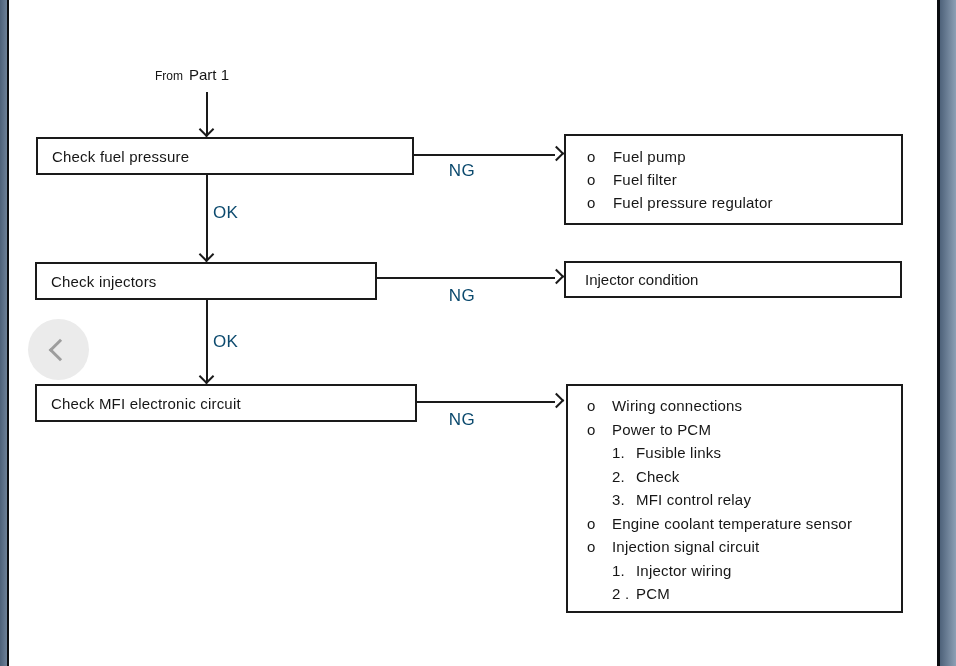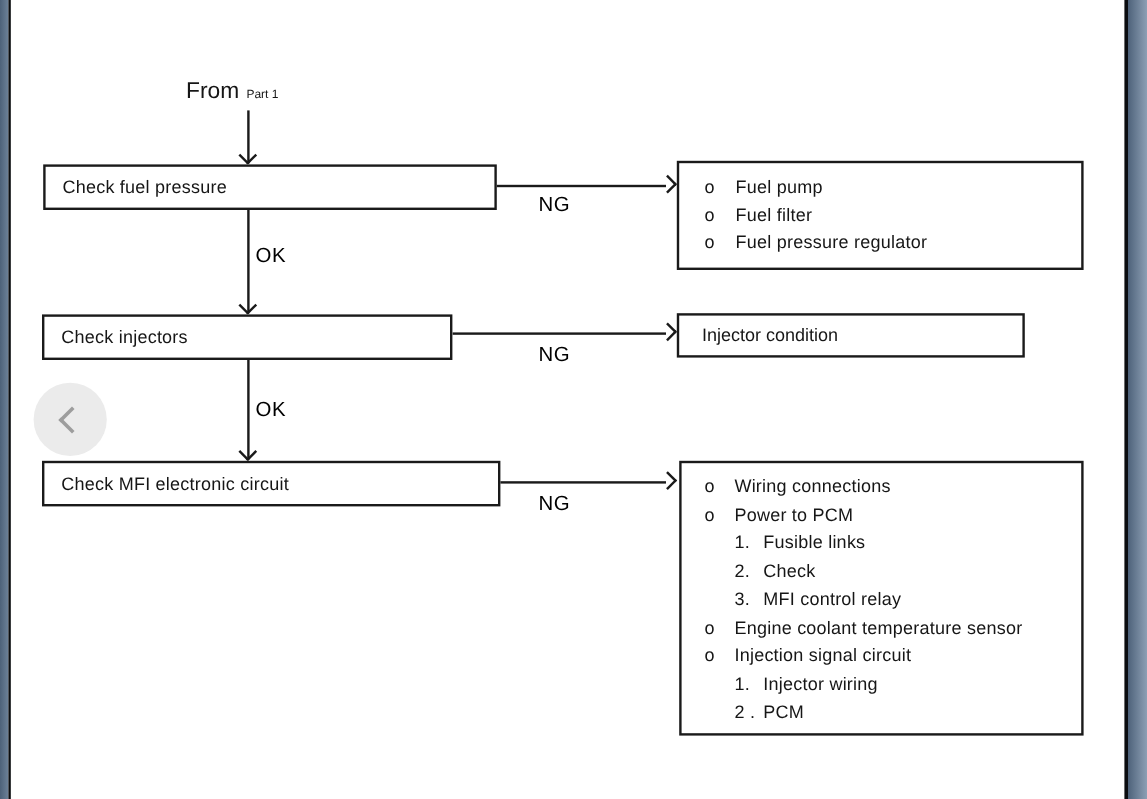--- a/index.html
+++ b/index.html
@@ -18,21 +18,21 @@
     background:linear-gradient(90deg,#4e627a,#8da0b5);}
 
   
   .fbox{position:absolute;border:2px solid #1a1a1a;background:#fff;box-sizing:border-box;}
   .step{display:flex;align-items:center;padding-left:14px;font-size:15px;letter-spacing:.2px;}
   .step1{left:36px;top:137px;width:378px;height:38px;}
   .step2{left:35px;top:262px;width:342px;height:38px;}
   .step3{left:35px;top:384px;width:382px;height:38px;}
 
   .res1{left:564px;top:134px;width:339px;height:91px;padding-top:9px;}
-  .res2{left:564px;top:261px;width:290px;height:37px;display:flex;align-items:center;padding-left:19px;font-size:15px;}
+  .res2{left:564px;top:261px;width:338px;height:37px;display:flex;align-items:center;padding-left:19px;font-size:15px;}
   .res3{left:566px;top:384px;width:337px;height:229px;padding-top:8px;}
 
   .bline{display:flex;font-size:15px;line-height:23px;letter-spacing:.2px;}
   .res3 .bline{line-height:23.5px;}
   .bul{margin-left:21px;width:26px;flex:0 0 auto;}
   .res3 .bul{margin-left:19px;width:25px;}
   .res3 .num .bul{margin-left:44px;width:24px;}
 
   
   .hline{position:absolute;height:2px;background:#1a1a1a;}
@@ -47,30 +47,30 @@
   .head-right{border-top:2px solid #1a1a1a;border-right:2px solid #1a1a1a;transform:rotate(45deg);}
   .head-down{border-left:2px solid #1a1a1a;border-bottom:2px solid #1a1a1a;transform:rotate(-45deg);}
   .hd1{left:551px;top:148px;}
   .hd2{left:551px;top:271px;}
   .hd3{left:551px;top:395px;}
   .vd1{left:201px;top:124px;}
   .vd2{left:201px;top:249px;}
   .vd3{left:201px;top:371px;}
 
   
-  .lbl{position:absolute;font-size:17px;letter-spacing:.4px;color:#000000;}
+  .lbl{position:absolute;font-size:17px;letter-spacing:.4px;color:#0c4a6e;}
   .ng1{left:432px;top:161px;width:60px;text-align:center;}
   .ng2{left:432px;top:286px;width:60px;text-align:center;}
   .ng3{left:432px;top:410px;width:60px;text-align:center;}
   .ok1{left:213px;top:203px;}
   .ok2{left:213px;top:332px;}
 
   .from{position:absolute;left:155px;top:66px;white-space:nowrap;}
-  .from .big{font-size:19px;}
-  .from .small{font-size:10px;margin-left:6px;margin-top:12px;}
+  .from .big{font-size:12px;}
+  .from .small{font-size:15px;margin-left:6px;margin-top:12px;}
 
   
   .back-btn{position:absolute;left:28px;top:319px;width:61px;height:61px;border-radius:50%;
     background:#ebebeb;border:none;cursor:pointer;padding:0;}
   .chev{position:absolute;left:24px;top:23px;width:13px;height:13px;
     border-left:3px solid #9d9d9d;border-bottom:3px solid #9d9d9d;transform:rotate(45deg);}
 </style>
 </head>
 <body>
 

